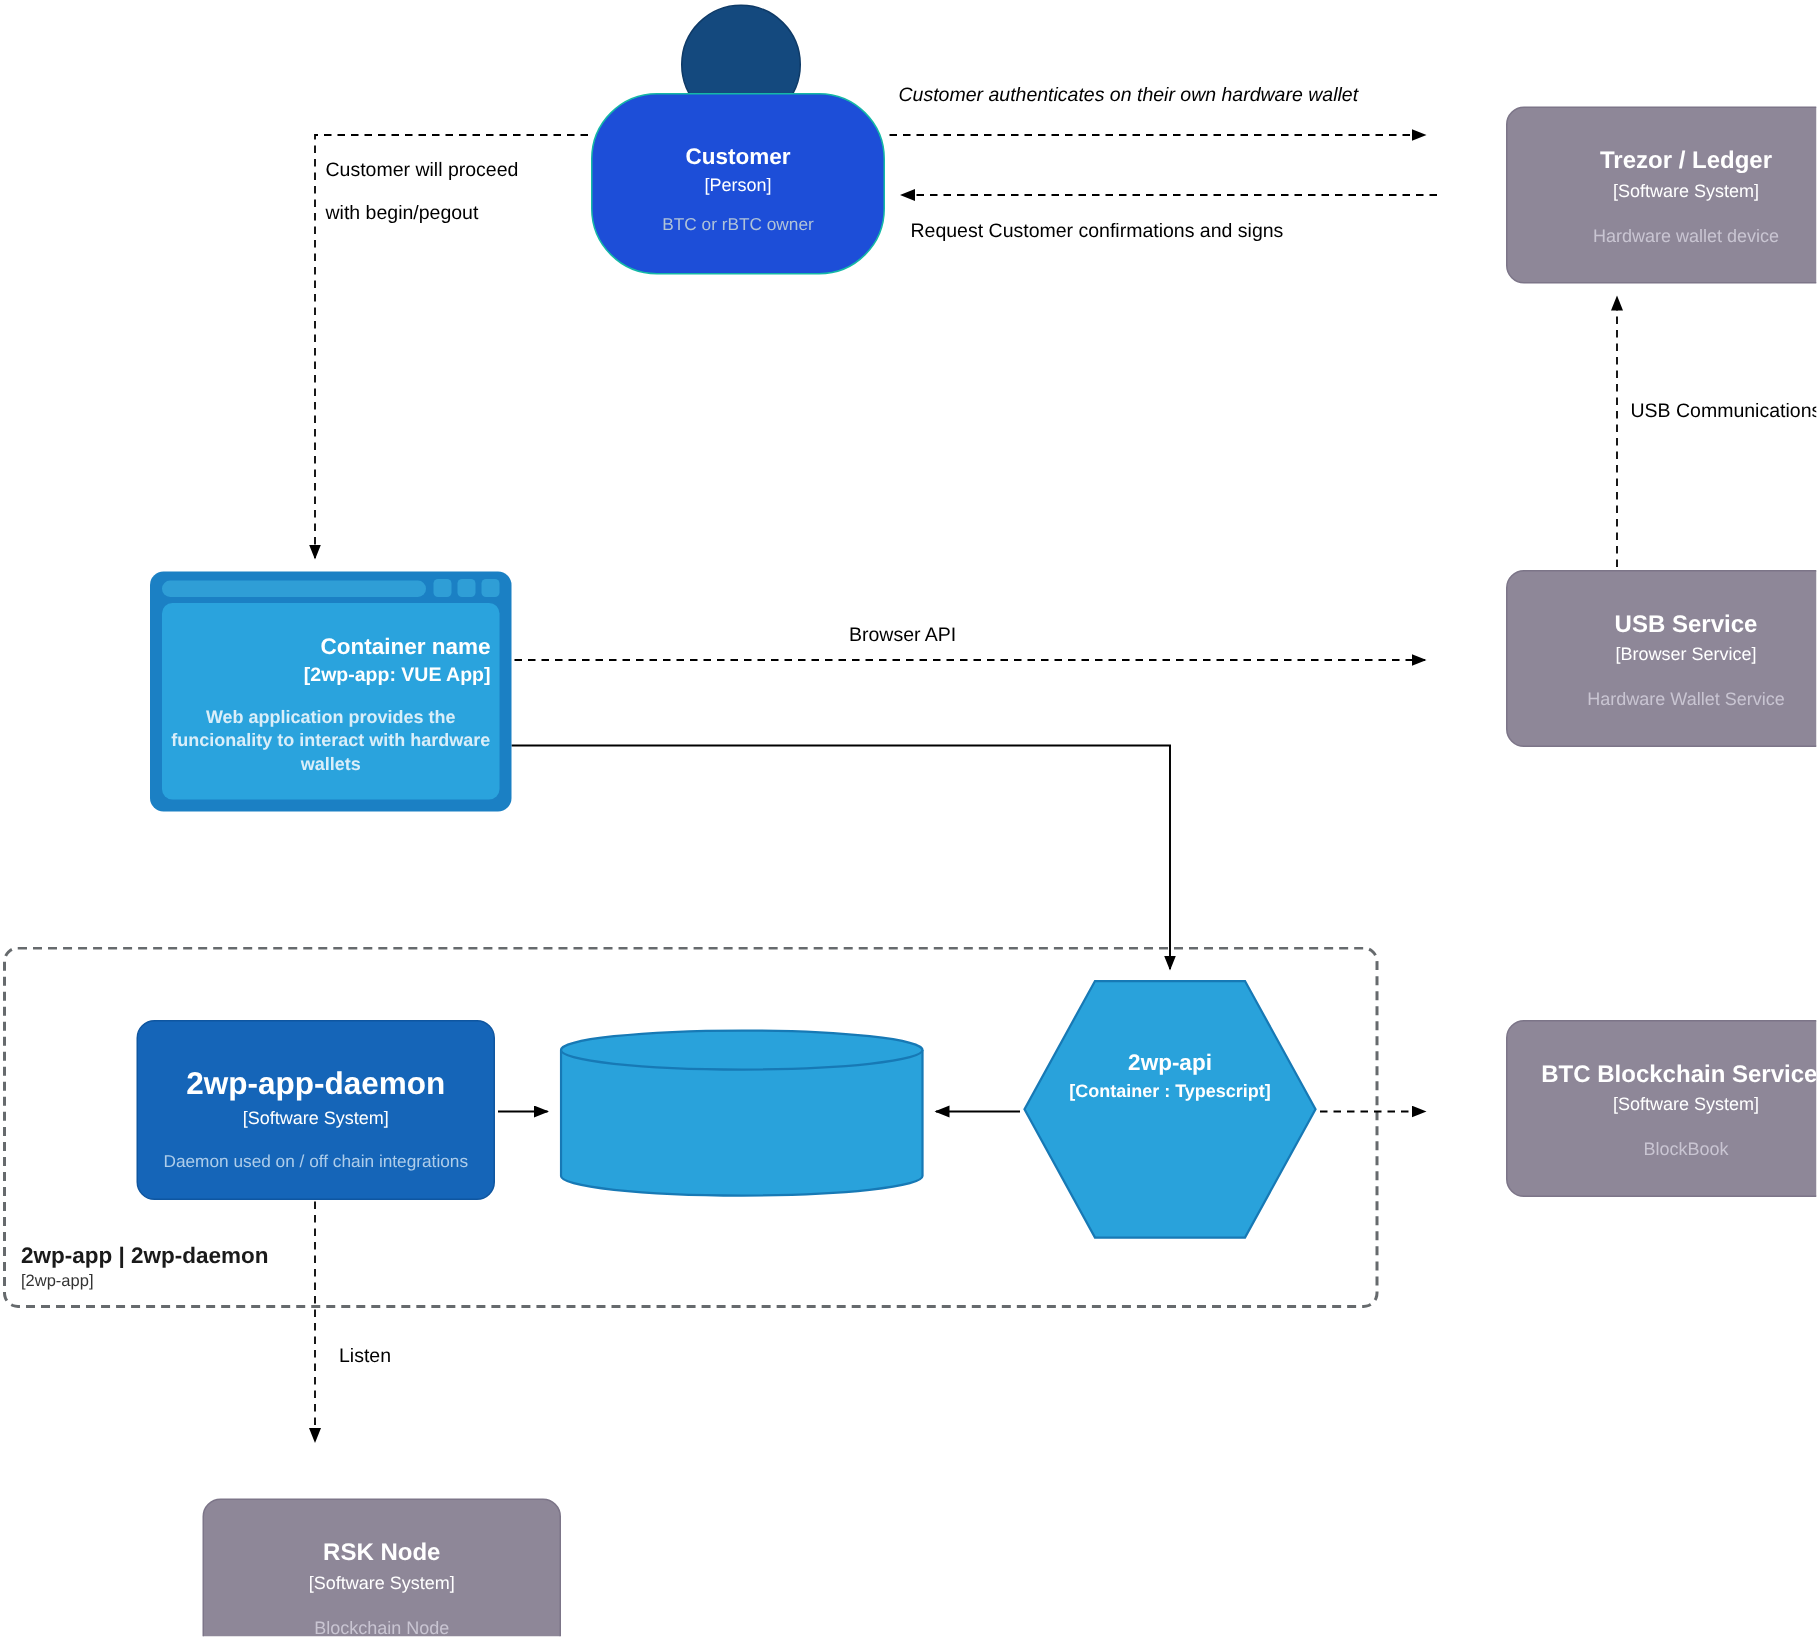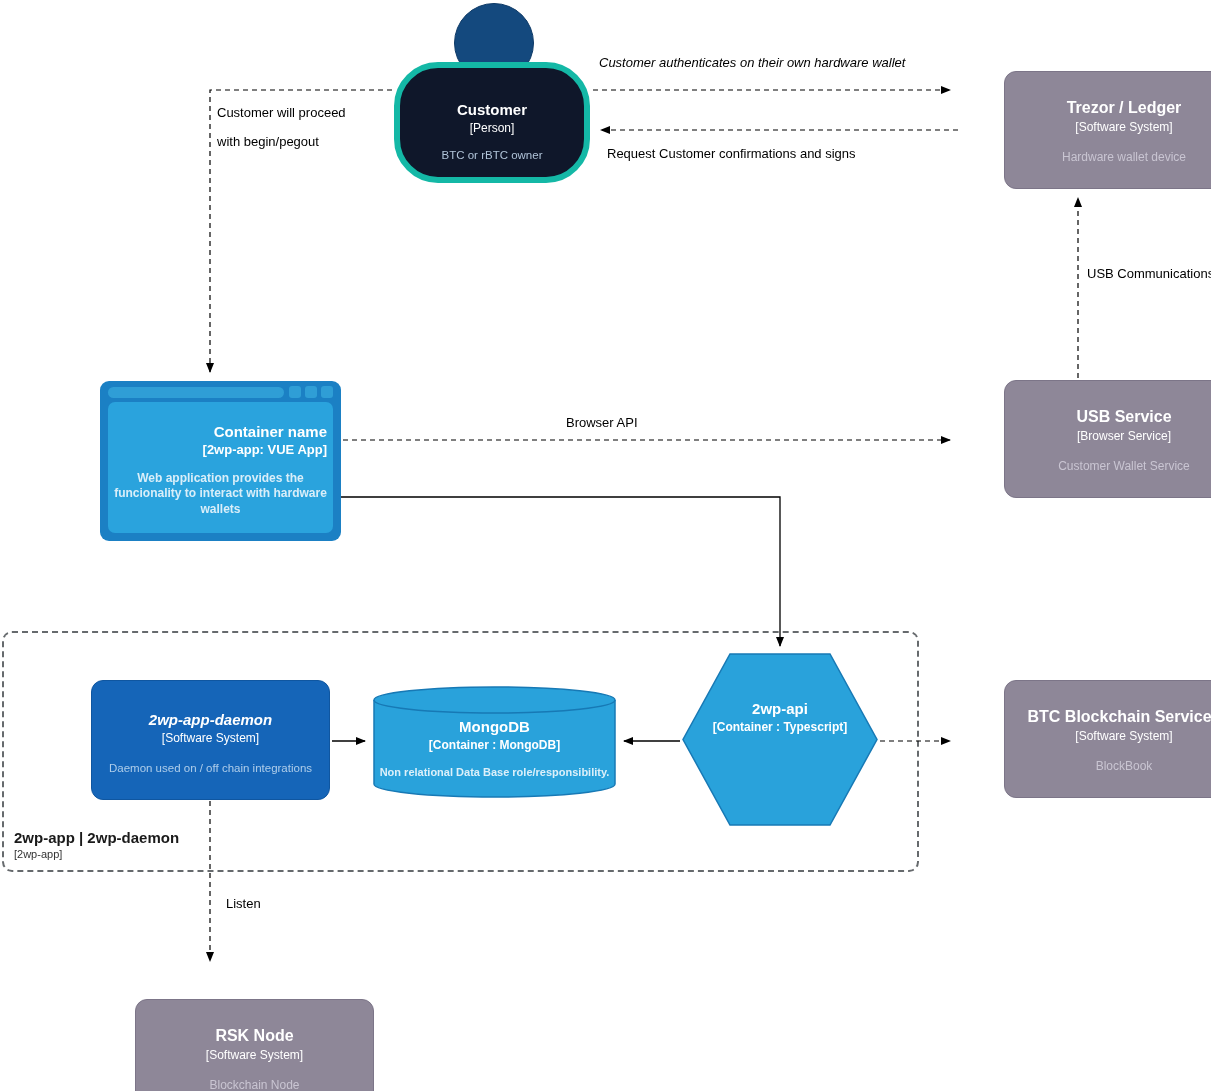--- a/index.html
+++ b/index.html
@@ -36,21 +36,21 @@
   }
   .gray-node .n-desc { color:#c9c5d2; }
 
   
   .customer-head {
     position:absolute; left:454px; top:3px; width:80px; height:80px;
     background:#14497e; border:1px solid #0e3a67; border-radius:50%; z-index:3;
   }
   .customer-body {
     position:absolute; left:394px; top:62px; width:196px; height:121px;
-    background:#0f172a; border:6px solid #14b8a6; border-radius:44px; z-index:4;
+    background:#1d4ed8; border:1px solid #14b8a6; border-radius:44px; z-index:4;
     padding-top:33px;
   }
   .customer-body .n-title { font-size:15px; }
   .customer-body .n-desc { color:#b0c3d8; margin-top:12px; font-size:11.5px; }
 
   
   .browser {
     position:absolute; left:100px; top:381px; width:241px; height:160px;
     background:#1b80c4; border-radius:9px; z-index:3;
   }
@@ -70,21 +70,21 @@
   }
   .browser-content .n-title { font-size:15px; }
   .browser-content .n-sub   { font-weight:bold; font-size:13px; margin-top:2px; }
   .browser-content .n-desc  { font-weight:bold; color:#d9eef9; margin-top:13px; font-size:12px; }
 
   
   .daemon-node {
     left:91px; top:680px; width:239px; height:120px;
     background:#1565b8; border:1px solid #0f56a0; border-radius:12px; padding-top:30px;
   }
-  .daemon-node .n-title { font-size:15px;font-style:italic; }
+  .daemon-node .n-title { font-size:21px; }
   .daemon-node .n-desc { color:#aecdea; font-size:11.5px; }
 
   
   .shape-holder { position:absolute; z-index:3; }
   .shape-holder svg { display:block; }
   .shape-text { position:absolute; left:0; width:100%; }
   .mongo-text { top:32px; }
   .mongo-text .n-title { font-size:15px; }
   .mongo-text .n-sub { font-weight:bold; }
   .mongo-text .n-desc { font-weight:bold; color:#dcf0fa; margin-top:12px; font-size:11px; white-space:nowrap; }
@@ -161,39 +161,34 @@
     <div class="browser-content stack">
       <div class="n-title">Container name</div>
       <div class="n-sub">[2wp-app: VUE App]</div>
       <div class="n-desc">Web application provides the funcionality to interact with hardware wallets</div>
     </div>
   </div>
 
   <div class="node gray-node stack usb-node">
     <div class="n-title">USB Service</div>
     <div class="n-sub">[Browser Service]</div>
-    <div class="n-desc">Customer Wallet Service</div>
+    <div class="n-desc">Hardware Wallet Service</div>
   </div>
 
   <div class="node daemon-node stack">
     <div class="n-title">2wp-app-daemon</div>
     <div class="n-sub">[Software System]</div>
     <div class="n-desc">Daemon used on / off chain integrations</div>
   </div>
 
   <div class="shape-holder" style="left:373px; top:686px; width:243px; height:112px;">
     <svg width="243" height="112" viewBox="0 0 243 112">
       <path d="M1,14 L1,98 A120.5,13 0 0 0 242,98 L242,14" fill="#29a2db" stroke="#1779b5" stroke-width="1.5"></path>
       <ellipse cx="121.5" cy="14" rx="120.5" ry="13" fill="#29a2db" stroke="#1779b5" stroke-width="1.5"></ellipse>
     </svg>
-    <div class="shape-text mongo-text stack">
-      <div class="n-title">MongoDB</div>
-      <div class="n-sub">[Container : MongoDB]</div>
-      <div class="n-desc">Non relational Data Base role/responsibility.</div>
-    </div>
   </div>
 
   <div class="shape-holder" style="left:682px; top:653px; width:196px; height:173px;">
     <svg width="196" height="173" viewBox="0 0 196 173">
       <polygon points="48,1 148,1 195,86.5 148,172 48,172 1,86.5" fill="#29a2db" stroke="#1779b5" stroke-width="1.5"></polygon>
     </svg>
     <div class="shape-text hex-text stack">
       <div class="n-title">2wp-api</div>
       <div class="n-sub">[Container : Typescript]</div>
     </div>

